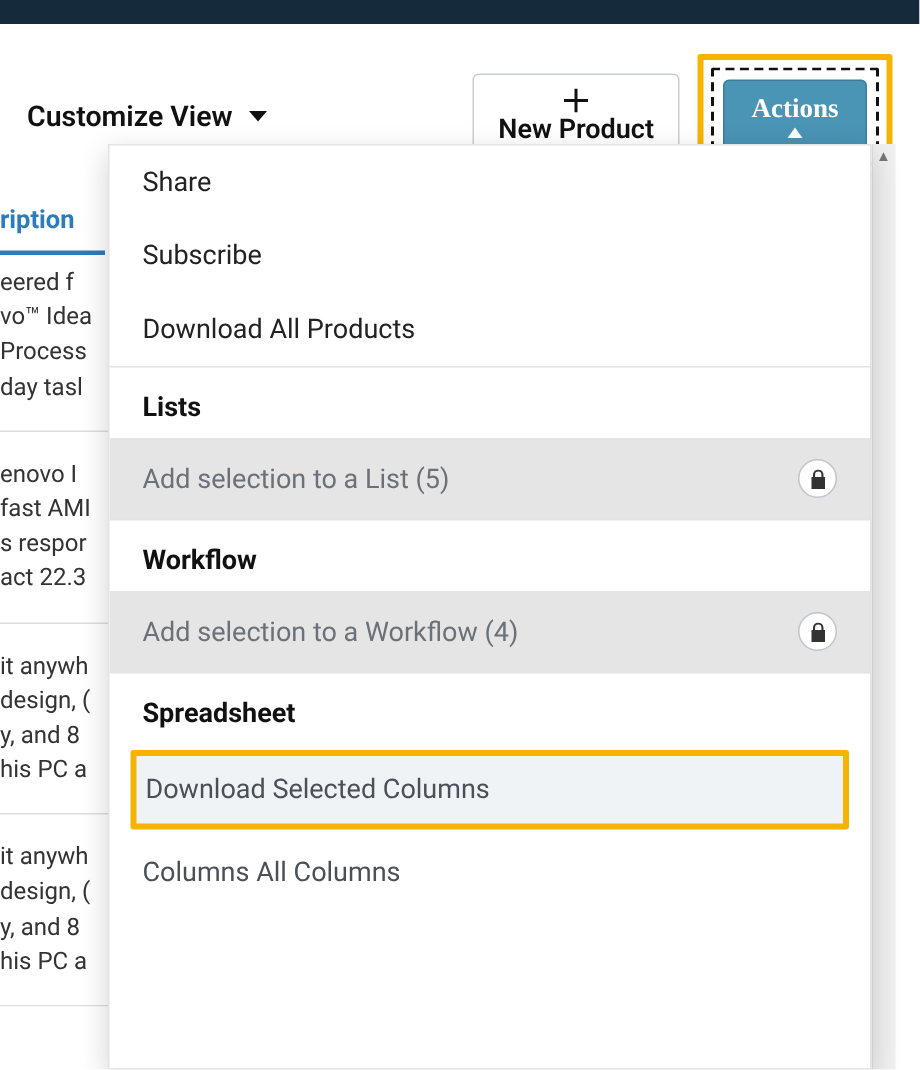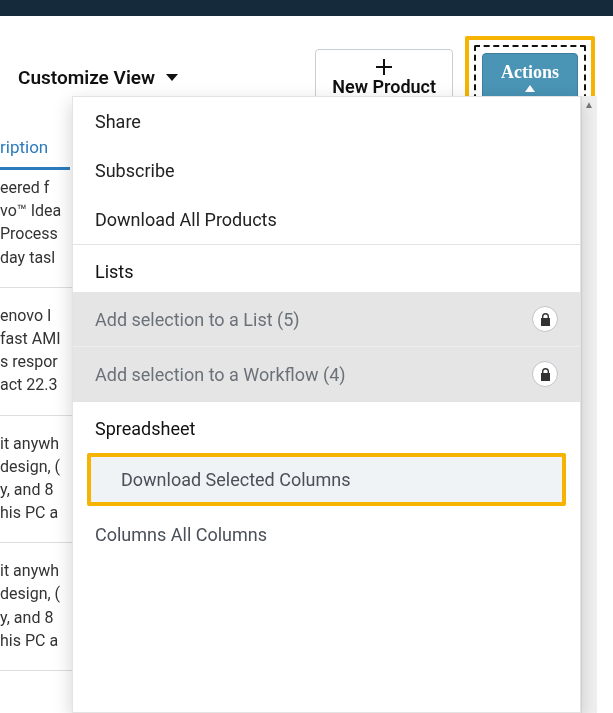--- a/index.html
+++ b/index.html
@@ -70,21 +70,21 @@
     color: #fff;
     padding: 8px 18px;
   }
   svg { display: block; }
 
   
   .col-head {
     padding: 0 0 10px 0;
     margin-right: 540px;
     font-size: 17px;
-    font-weight: 400;
+    font-weight: 700;
     color: #2b7bbd;
     border-bottom: 3px solid #2b7bbd;
     width: 70px;
     overflow: hidden;
     white-space: nowrap;
   }
 
   .rows {
     position: absolute;
     left: 0;
@@ -146,21 +146,21 @@
     font-size: 18px;
     color: #222;
     cursor: pointer;
     display: flex;
     align-items: center;
     justify-content: space-between;
   }
   .menu-section {
     padding: 16px 22px 10px 22px;
     font-size: 18px;
-    font-weight: 400;
+    font-weight: 700;
     color: #111;
     border-top: 1px solid #e3e3e3;
   }
   .menu-sub {
     padding: 14px 22px;
     font-size: 18px;
     color: #6b7178;
     background: #e5e5e5;
     display: flex;
     align-items: center;
@@ -182,21 +182,21 @@
   }
   .menu-spread-item {
     padding: 14px 22px;
     font-size: 18px;
     color: #4a5058;
     cursor: pointer;
   }
   .highlight {
     border: 4px solid #f6b400;
     background: #f0f3f6;
-    padding: 12px 30px;
+    padding: 12px 6px;
     margin: 4px 14px;
     border-radius: 2px;
   }
 </style>
 </head>
 <body>
 
 <div class="topbar"></div>
 
 <div class="toolbar">
@@ -271,20 +271,21 @@
     <div class="menu-section">Lists</div>
     <div class="menu-sub">
       <span>Add selection to a List (5)</span>
       <span class="lock">
         <svg width="11" height="13" viewBox="0 0 11 13">
             <path d="M2 5V3.5a3.5 3.5 0 017 0V5h1v8H1V5h1zm1.4 0h4.2V3.5a2.1 2.1 0 10-4.2 0V5z" fill="#333"></path>
           </svg>
       </span>
     </div>
 
+    <div class="menu-section">Workflow</div>
     <div class="menu-sub">
       <span>Add selection to a Workflow (4)</span>
       <span class="lock">
         <svg width="11" height="13" viewBox="0 0 11 13">
             <path d="M2 5V3.5a3.5 3.5 0 017 0V5h1v8H1V5h1zm1.4 0h4.2V3.5a2.1 2.1 0 10-4.2 0V5z" fill="#333"></path>
           </svg>
       </span>
     </div>
 
     <div class="menu-section">Spreadsheet</div>

